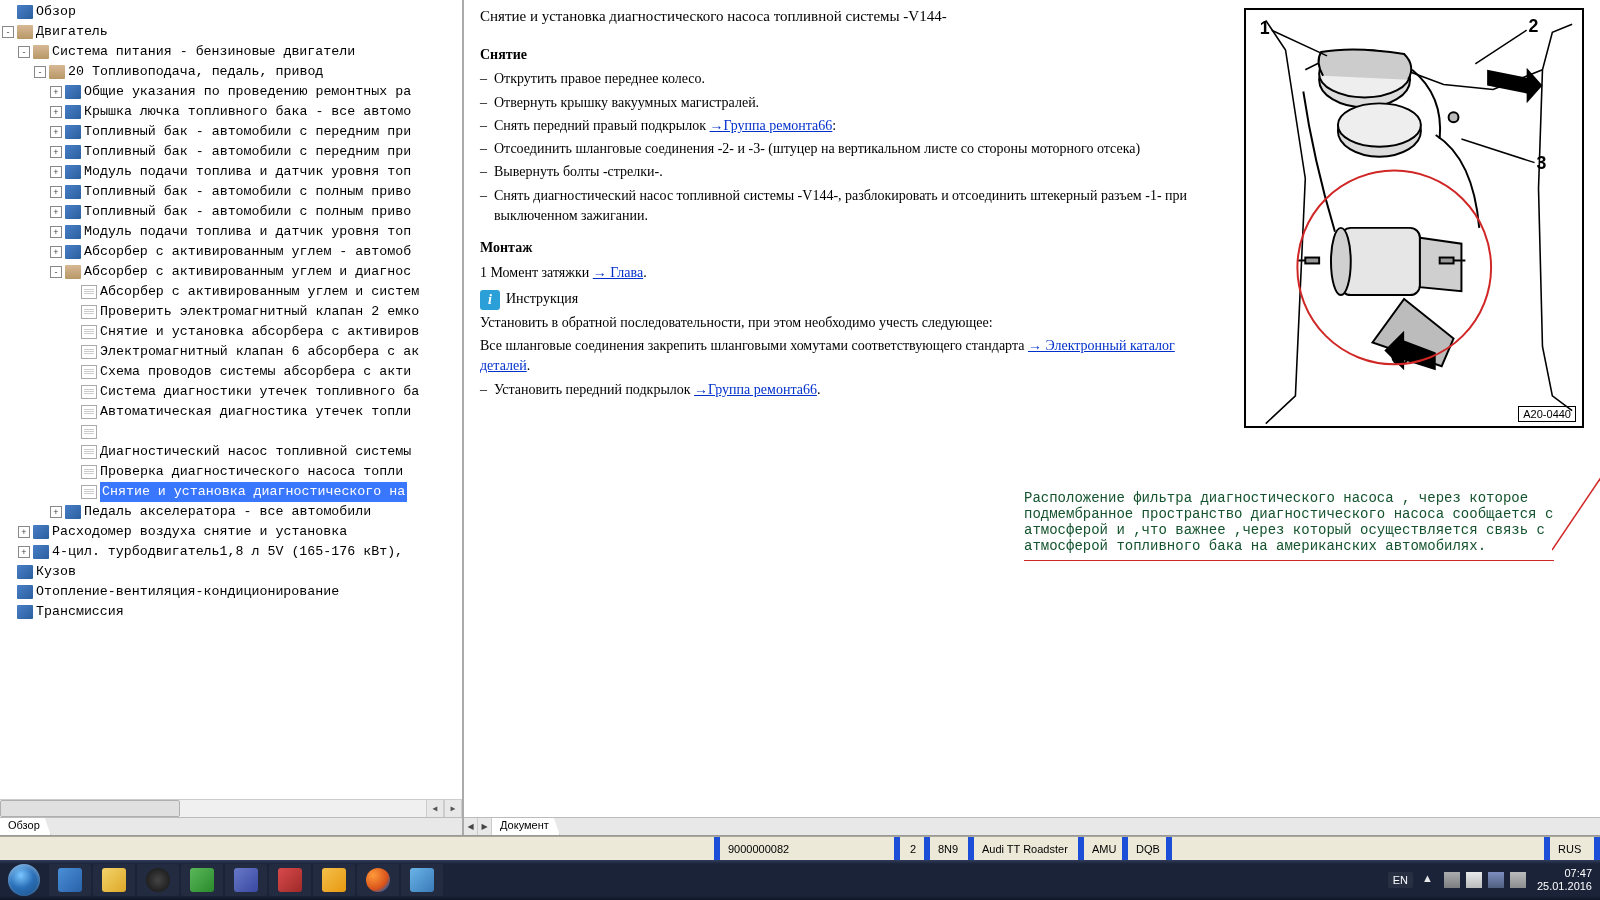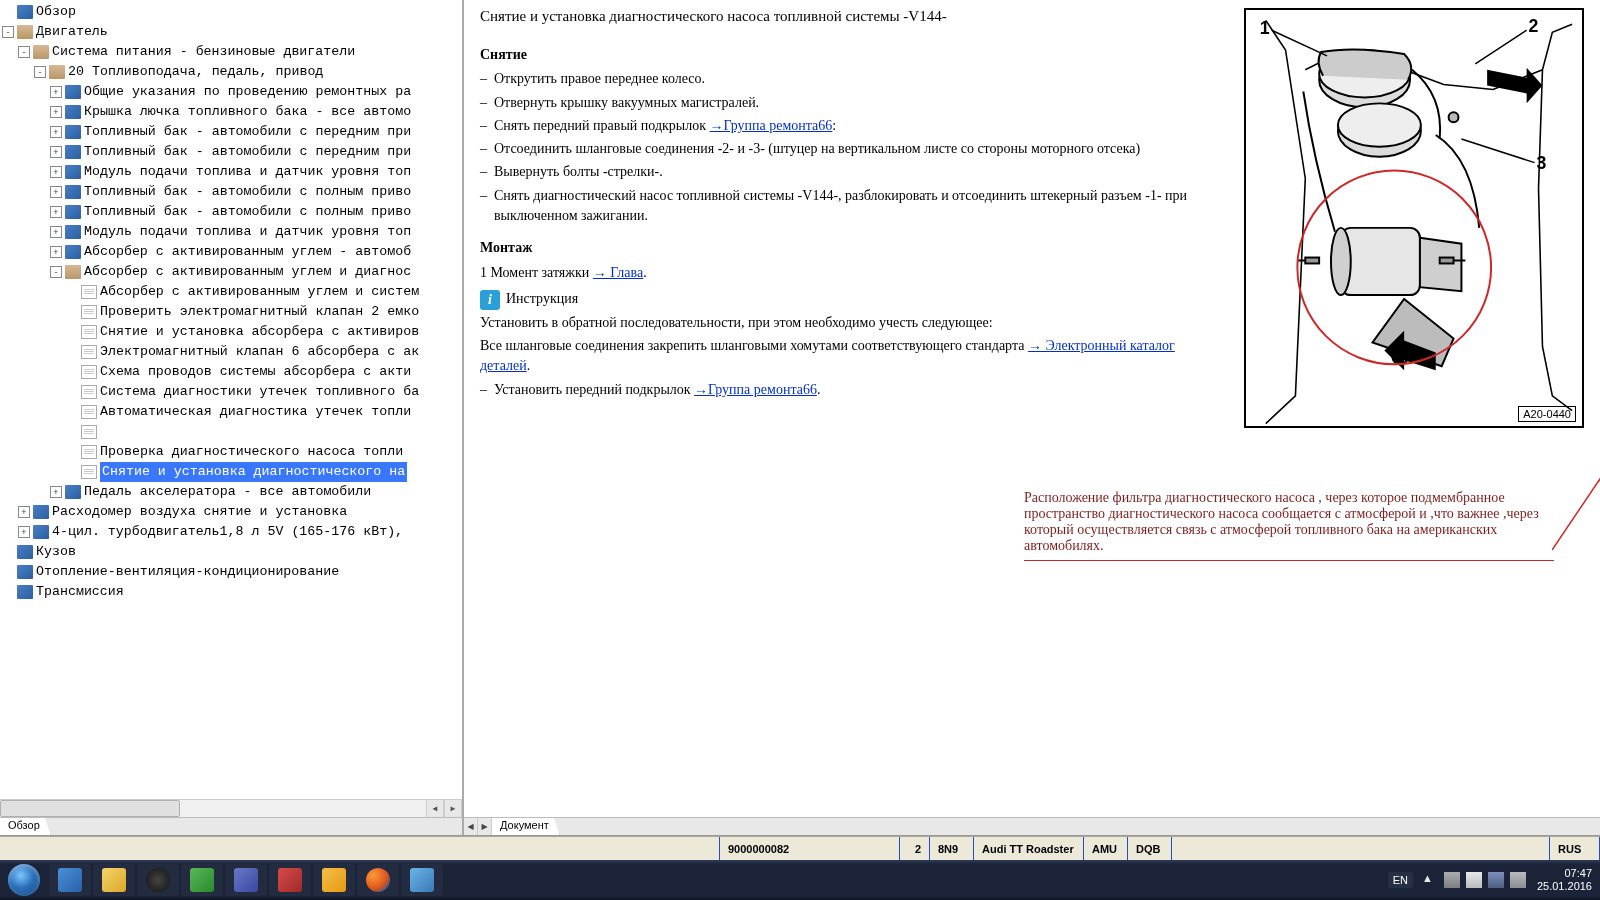--- a/index.html
+++ b/index.html
@@ -152,43 +152,43 @@
   display:inline-block; width:20px; height:20px; background:#2a9fd8;
   border-radius:3px; color:#fff; font-family:serif; font-weight:bold;
   font-style:italic; text-align:center; line-height:20px; vertical-align:middle;
   margin-right:6px; font-size:14px;
 }
 .annotation-box {
   position: absolute;
   left: 560px;
   top: 490px;
   width: 530px;
-  font-family: Liberation Serif, serif;
+  font-family: Liberation Mono, monospace;
   font-size: 14px;
-  color: #7f1d1d;
+  color: #14532d;
 }
 .annotation-box .underline { border-bottom: 1px solid #d02626; padding-bottom: 6px; }
 .annotation-line {
   position: absolute;
   left: 1088px;
   top: 390px;
   width: 110px;
   height: 170px;
   pointer-events: none;
 }
 .statusbar {
   height: 24px;
   background: #ece9d8;
   border-top: 1px solid #aca899;
   display: flex;
   align-items: stretch;
   font-family: Tahoma, sans-serif;
   font-size: 11px;
 }
-.statusbar .cell { border-right: 1px solid #1d4ed8; padding: 3px 8px; display:flex; align-items:center;font-weight:bold; }
+.statusbar .cell { border-right: 6px solid #1d4ed8; padding: 3px 8px; display:flex; align-items:center; }
 .taskbar {
   height: 40px;
   background: linear-gradient(to bottom, #303c5a 0%, #1a2338 10%, #1a2338 90%, #0e1424 100%);
   display: flex;
   align-items: center;
   padding-left: 0;
   font-family: "Segoe UI", Tahoma, sans-serif;
 }
 .taskbar .start {
   width: 48px; height: 40px;
@@ -345,20 +345,26 @@
         <div class="tree-item">
           <span class="spacer" style="width: 64px;"></span>
           <span style="display: inline-block; width: 15px;"></span>
           <span class="icon icon-page"></span>
           <span class="label">Автоматическая диагностика утечек топли</span>
         </div>
         <div class="tree-item">
           <span class="spacer" style="width: 64px;"></span>
           <span style="display: inline-block; width: 15px;"></span>
           <span class="icon icon-page"></span>
+        </div>
+        <div class="tree-item">
+          <span class="spacer" style="width: 64px;"></span>
+          <span style="display: inline-block; width: 15px;"></span>
+          <span class="icon icon-page"></span>
+          <span class="label">Диагностический насос топливной системы</span>
         </div>
         <div class="tree-item">
           <span class="spacer" style="width: 64px;"></span>
           <span style="display: inline-block; width: 15px;"></span>
           <span class="icon icon-page"></span>
           <span class="label">Проверка  диагностического насоса топли</span>
         </div>
         <div class="tree-item selected">
           <span class="spacer" style="width: 64px;"></span>
           <span style="display: inline-block; width: 15px;"></span>

